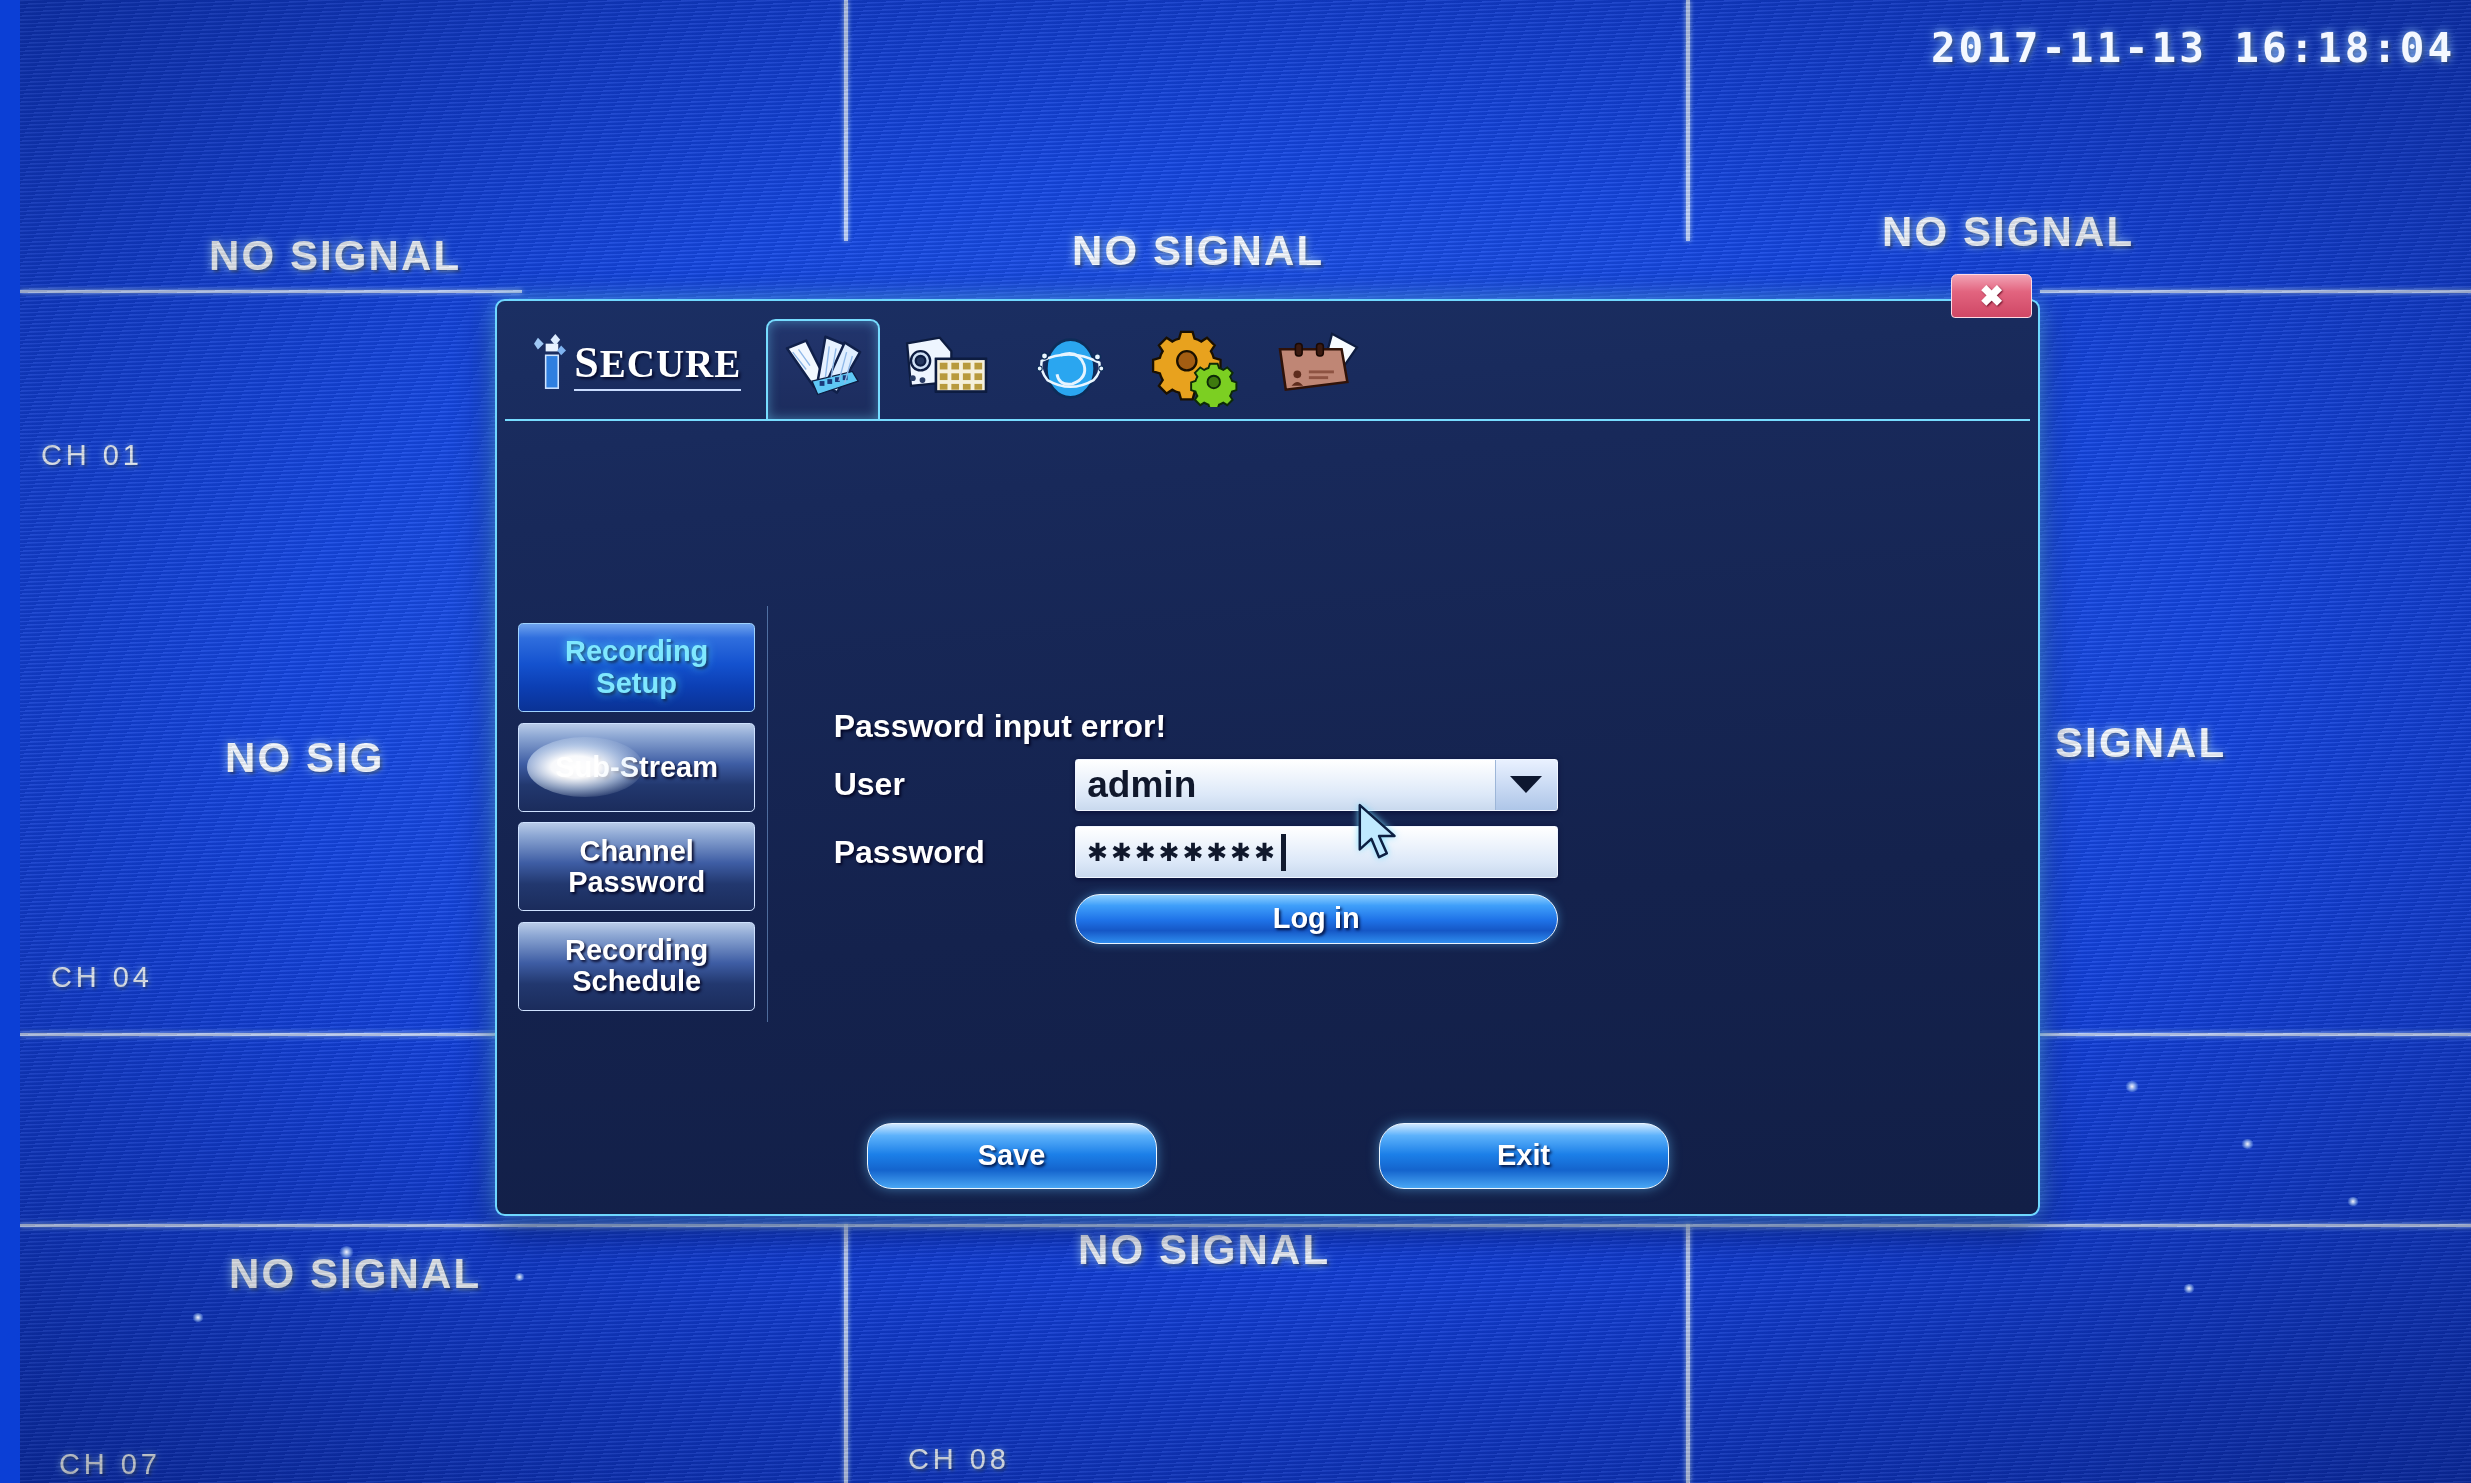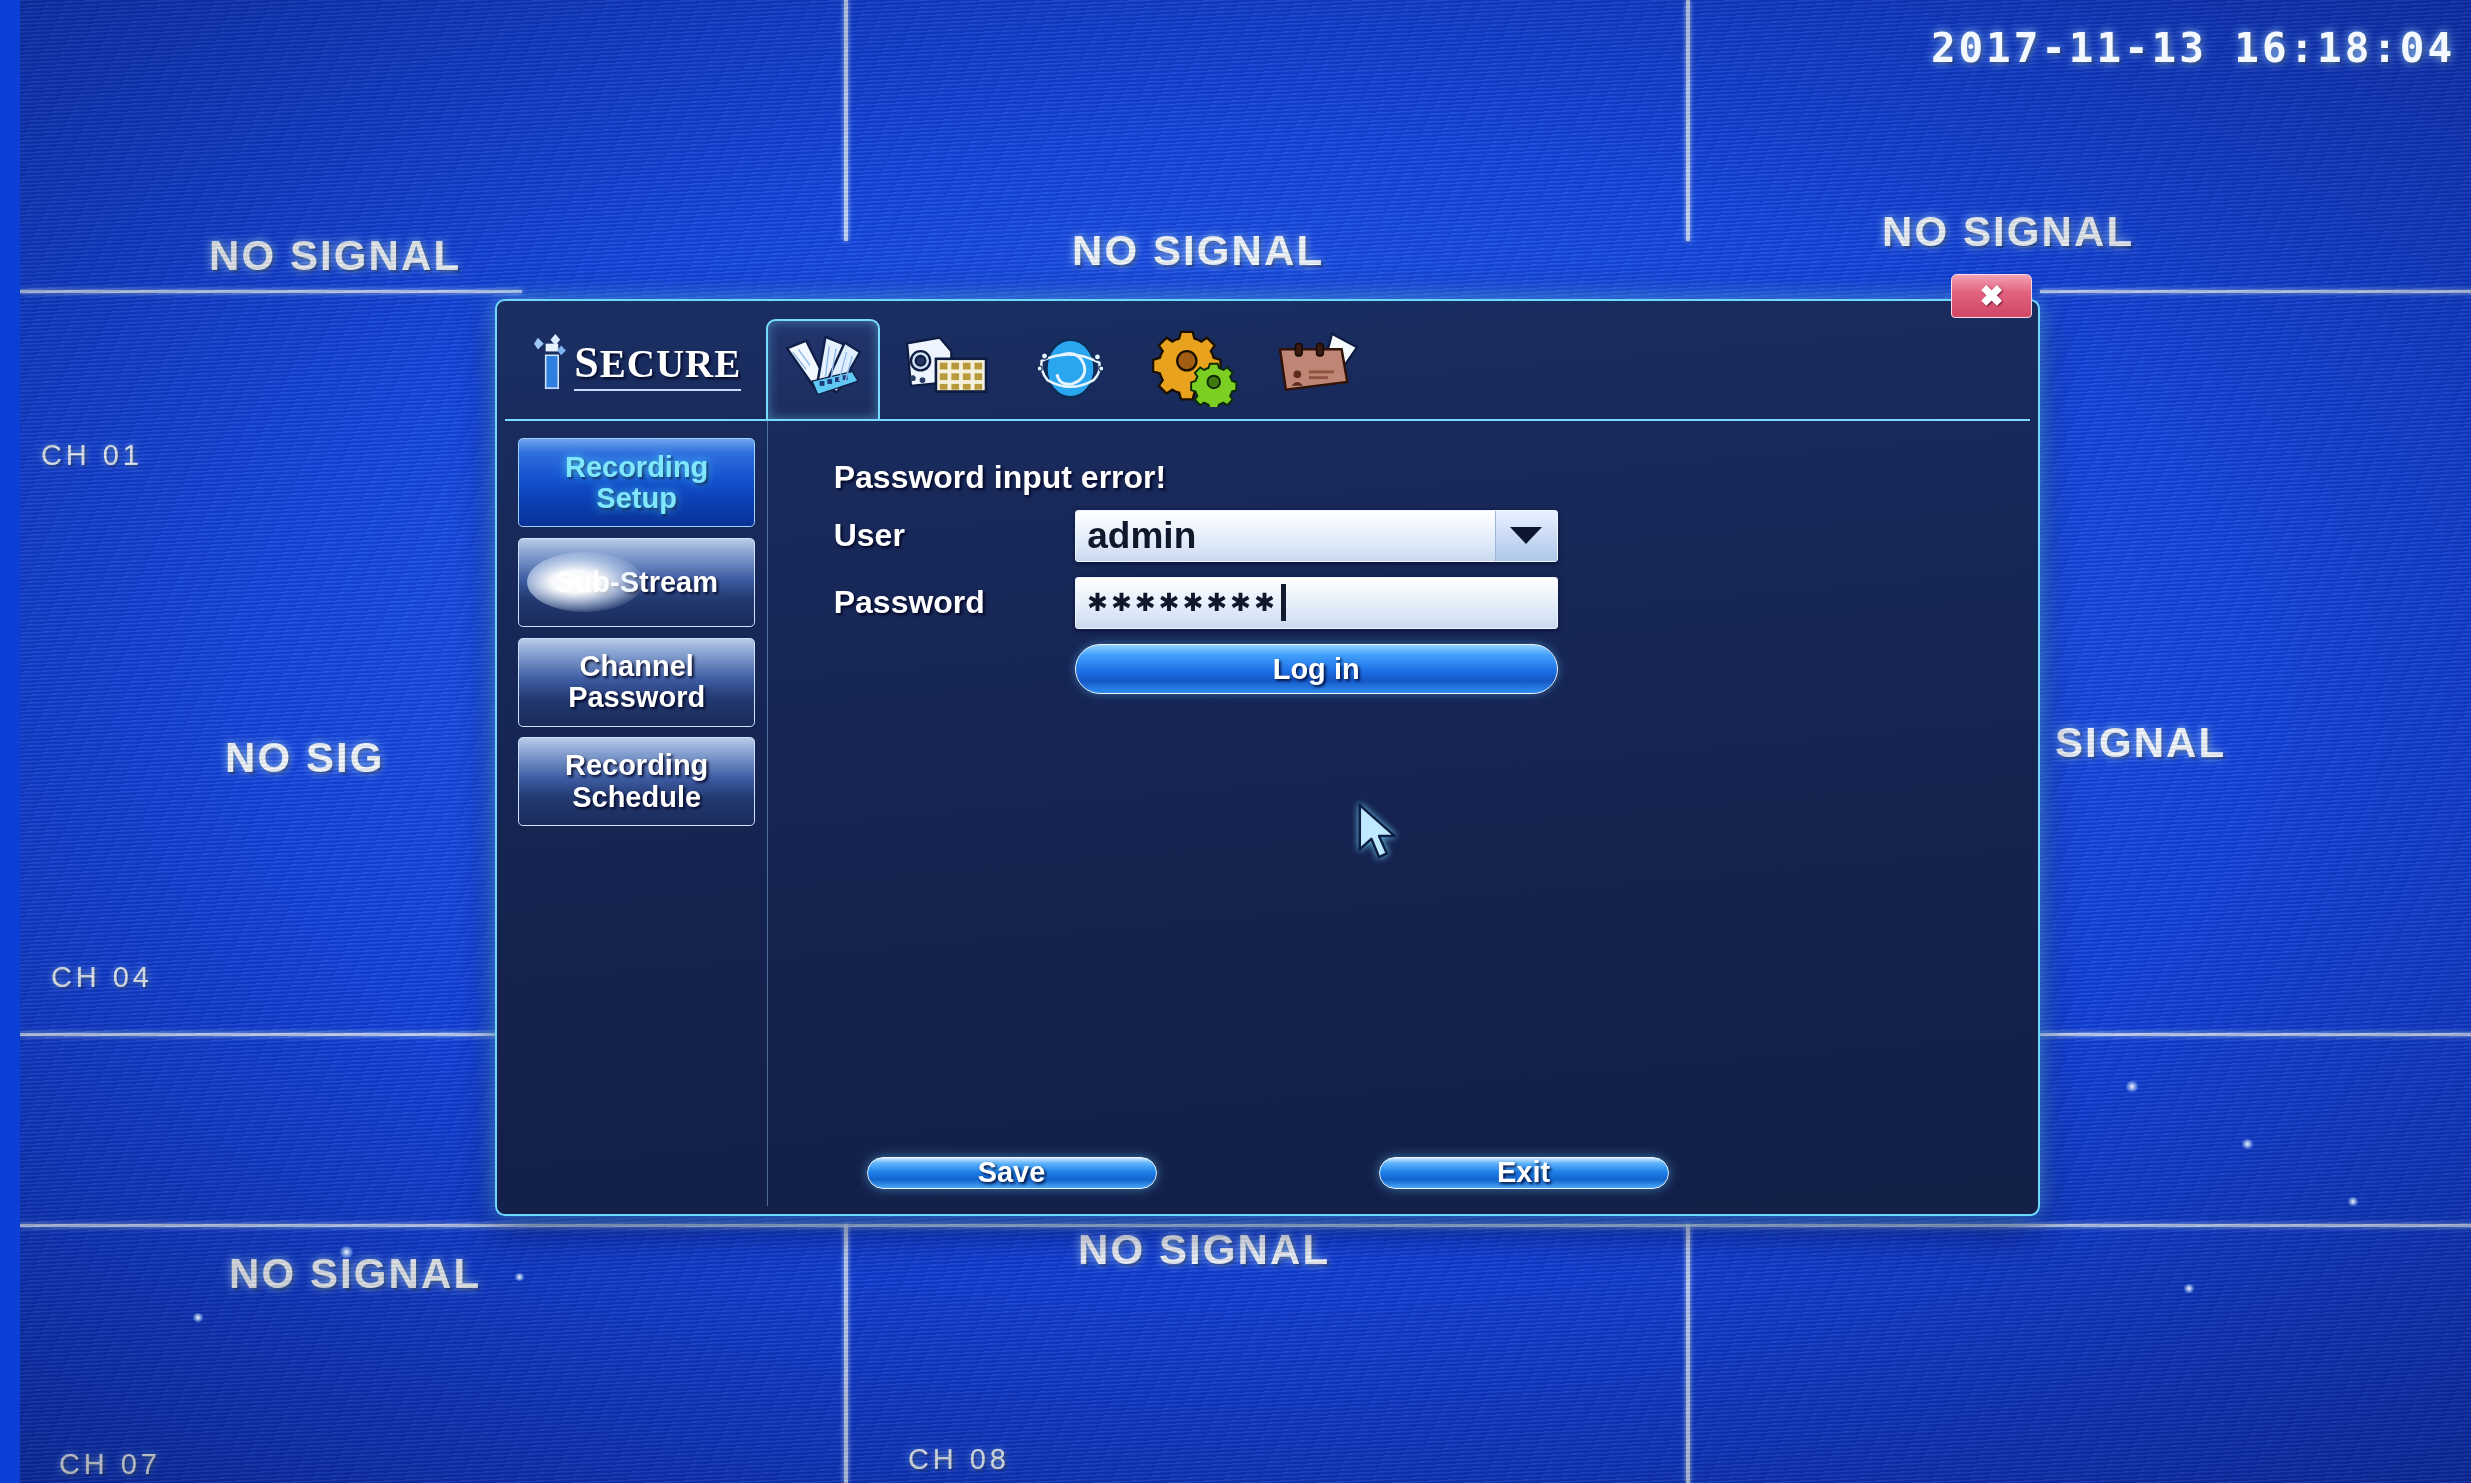--- a/index.html
+++ b/index.html
@@ -181,20 +181,21 @@
   .tab svg { display: block; }
 
   
   #body {
     position: absolute;
     left: 7.7px; right: 7.7px;
     top: 118px; bottom: 7.7px;
     border-top: 2.9px solid #77dcff;
     border-radius: 0 0 7.7px 7.7px;
     display: flex;
+    align-items: center;
   }
   #sidebar {
     width: 263px;
     padding: 17.4px 11.6px 0 13.5px;
     border-right: 1.9px solid rgba(150,200,255,0.45);
   }
   .menu-item {
     position: relative;
     height: 89px;
     margin-bottom: 10.6px;
@@ -326,21 +327,21 @@
   #footer {
     position: absolute;
     left: 0; right: 0;
     bottom: 17.4px;
     display: flex;
     justify-content: center;
     gap: 222px;
   }
   .footer-btn {
     width: 290px;
-    height: 32px;
+    height: 66px;
     border-radius: 25px;
     border: 1.9px solid #eaf5ff;
     background: linear-gradient(180deg, #cfe8ff 0%, #5db2fb 18%, #1b7fe8 48%, #1464cd 72%, #49a7f5 100%);
     display: flex; align-items: center; justify-content: center;
     color: #ffffff;
     font-size: 29px;
     font-weight: bold;
     text-shadow: 1.9px 1.9px 2.9px rgba(0,10,50,0.9);
     cursor: pointer;
     box-shadow: 0 0 11.6px rgba(100,195,255,0.5);

